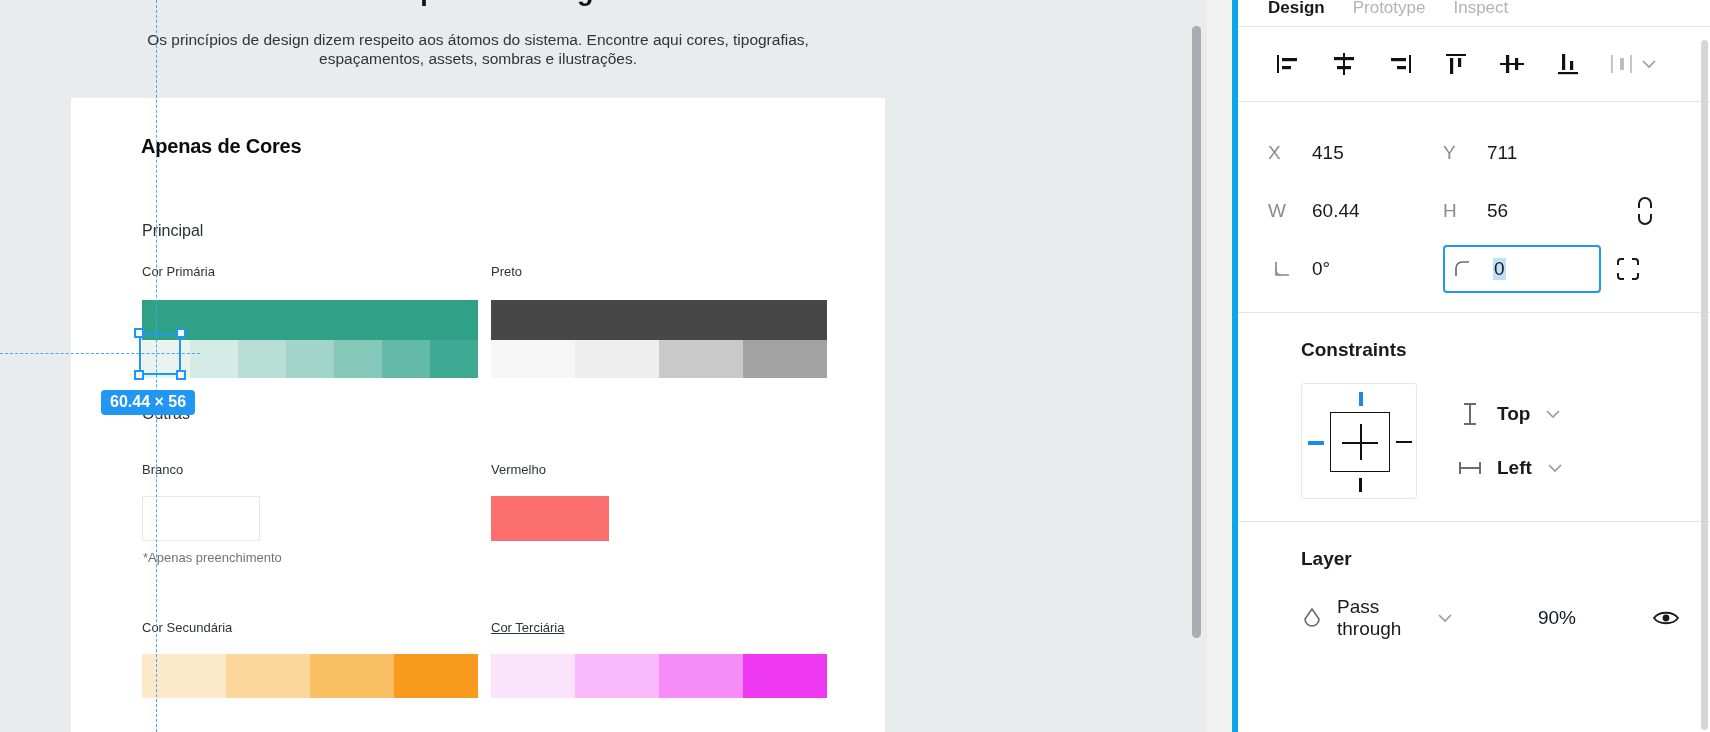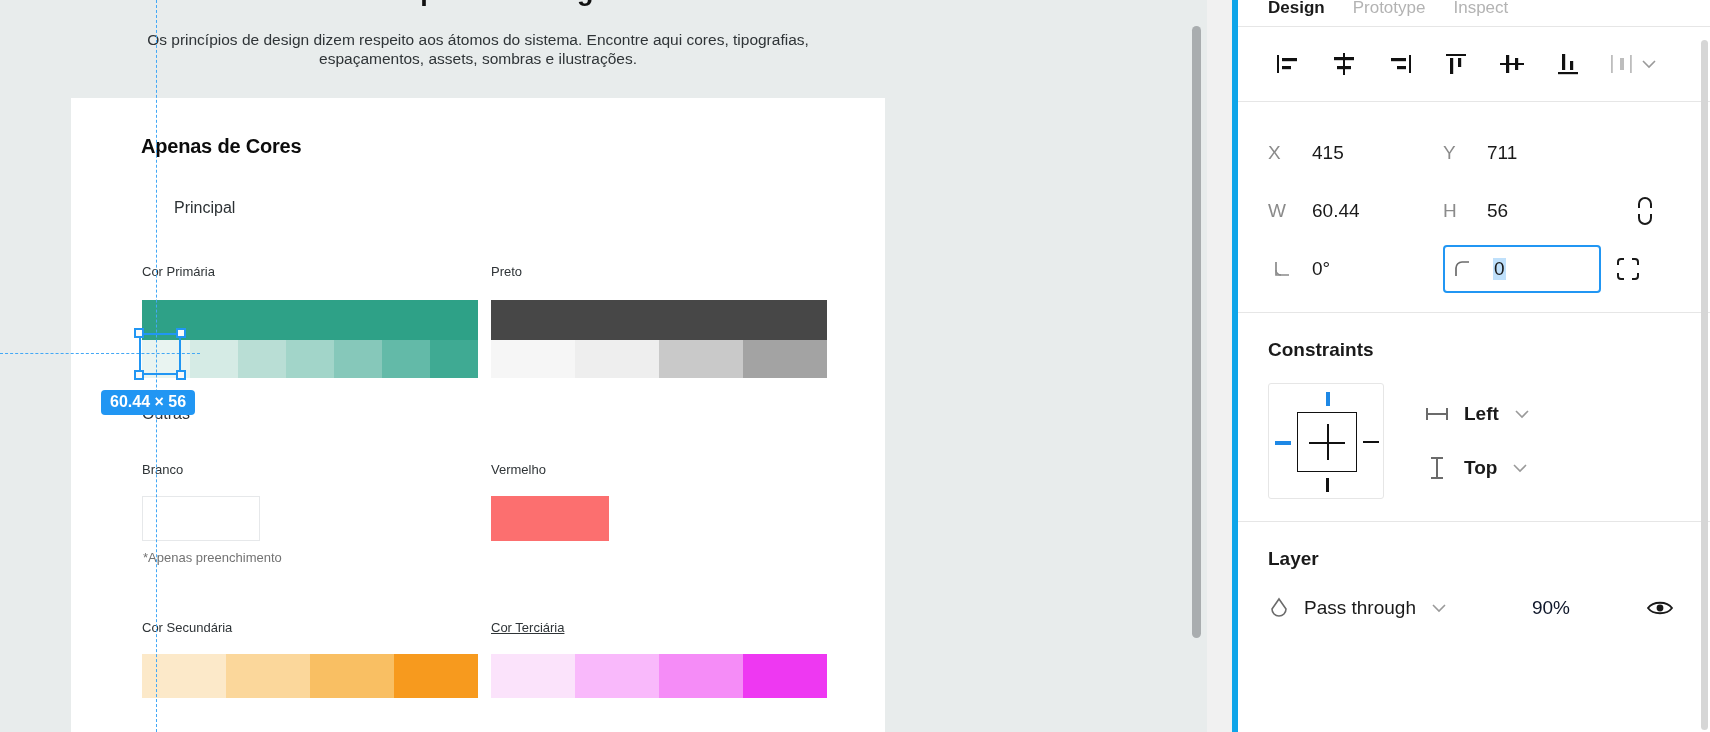--- a/index.html
+++ b/index.html
@@ -137,20 +137,21 @@
   .prop-val.selected {
     background: #bfe0fb; padding: 0 1px;
   }
   .prop-icon-btn {
     width: 46px; height: 46px; display: flex; align-items: center;
     justify-content: center; margin-left: 4px;
   }
 
   .section {
     padding: 26px 30px 22px;
+    margin-left: 33px;
   }
   .section-title {
     font-size: 19px; font-weight: bold; color: #1a1a1a;
   }
 
   .constraints-body {
     display: flex; align-items: center; margin-top: 22px;
   }
   .constraint-widget {
     width: 116px; height: 116px; border: 1px solid #e6e6e6;
@@ -202,21 +203,21 @@
 
     <div class="page-head"></div>
 
     <div class="doc-title">Princípios de Design</div>
     <div class="doc-sub">Os princípios de design dizem respeito aos átomos do sistema. Encontre aqui cores, tipografias, espaçamentos, assets, sombras e ilustrações.</div>
 
     <div class="page-sheet">
 
       <div class="sec-title" style="left:70px; top:37px;">Apenas de Cores</div>
 
-      <div class="sub-title" style="left:71px; top:101px;margin-left:32px;">Principal</div>
+      <div class="sub-title" style="left:71px; top:124px;">Principal</div>
 
       <div class="swatch-label" style="left:71px; top:166px;text-align:center;">Cor Primária</div>
       <div class="ramp stacked" style="left:71px; top:202px; width:336px; height:78px;">
         <div class="cell" style="height:40px; background:#2ea187;"></div>
         <div class="ramp-row" style="height:38px;">
           <div class="cell" style="background:#e9f4f1;"></div>
           <div class="cell" style="background:#d5ebe5;"></div>
           <div class="cell" style="background:#b9ded5;"></div>
           <div class="cell" style="background:#a2d5c9;"></div>
           <div class="cell" style="background:#86c8ba;"></div>
@@ -414,42 +415,42 @@
           <div class="cw-plus-h"></div>
           <div class="cw-plus-v"></div>
           <div class="cw-tick cw-top active"></div>
           <div class="cw-tick cw-bottom"></div>
           <div class="cw-tick cw-left active"></div>
           <div class="cw-tick cw-right"></div>
         </div>
         <div class="constraint-selects">
           <div class="constraint-select">
             <span>
-              <svg width="26" height="16" viewBox="0 0 26 16">
-                <rect x="2" y="2" width="2" height="12" fill="#6b6b6b"></rect>
-                <rect x="22" y="2" width="2" height="12" fill="#6b6b6b"></rect>
-                <rect x="4" y="7" width="18" height="2" fill="#6b6b6b"></rect>
+              <svg width="26" height="26" viewBox="0 0 26 26">
+                <rect x="7" y="2" width="12" height="2" fill="#6b6b6b"></rect>
+                <rect x="7" y="22" width="12" height="2" fill="#6b6b6b"></rect>
+                <rect x="12" y="4" width="2" height="18" fill="#6b6b6b"></rect>
               </svg>
             </span>
-            <span class="cs-label">Left</span>
+            <span class="cs-label">Top</span>
             <span class="chev">
               <svg width="18" height="18" viewBox="0 0 18 18">
                 <path d="M3 6 L9 12 L15 6" stroke="#9a9a9a" stroke-width="1.6" fill="none"></path>
               </svg>
             </span>
           </div>
           <div class="constraint-select">
             <span>
-              <svg width="26" height="26" viewBox="0 0 26 26">
-                <rect x="7" y="2" width="12" height="2" fill="#6b6b6b"></rect>
-                <rect x="7" y="22" width="12" height="2" fill="#6b6b6b"></rect>
-                <rect x="12" y="4" width="2" height="18" fill="#6b6b6b"></rect>
+              <svg width="26" height="16" viewBox="0 0 26 16">
+                <rect x="2" y="2" width="2" height="12" fill="#6b6b6b"></rect>
+                <rect x="22" y="2" width="2" height="12" fill="#6b6b6b"></rect>
+                <rect x="4" y="7" width="18" height="2" fill="#6b6b6b"></rect>
               </svg>
             </span>
-            <span class="cs-label">Top</span>
+            <span class="cs-label">Left</span>
             <span class="chev">
               <svg width="18" height="18" viewBox="0 0 18 18">
                 <path d="M3 6 L9 12 L15 6" stroke="#9a9a9a" stroke-width="1.6" fill="none"></path>
               </svg>
             </span>
           </div>
         </div>
       </div>
     </div>
 

